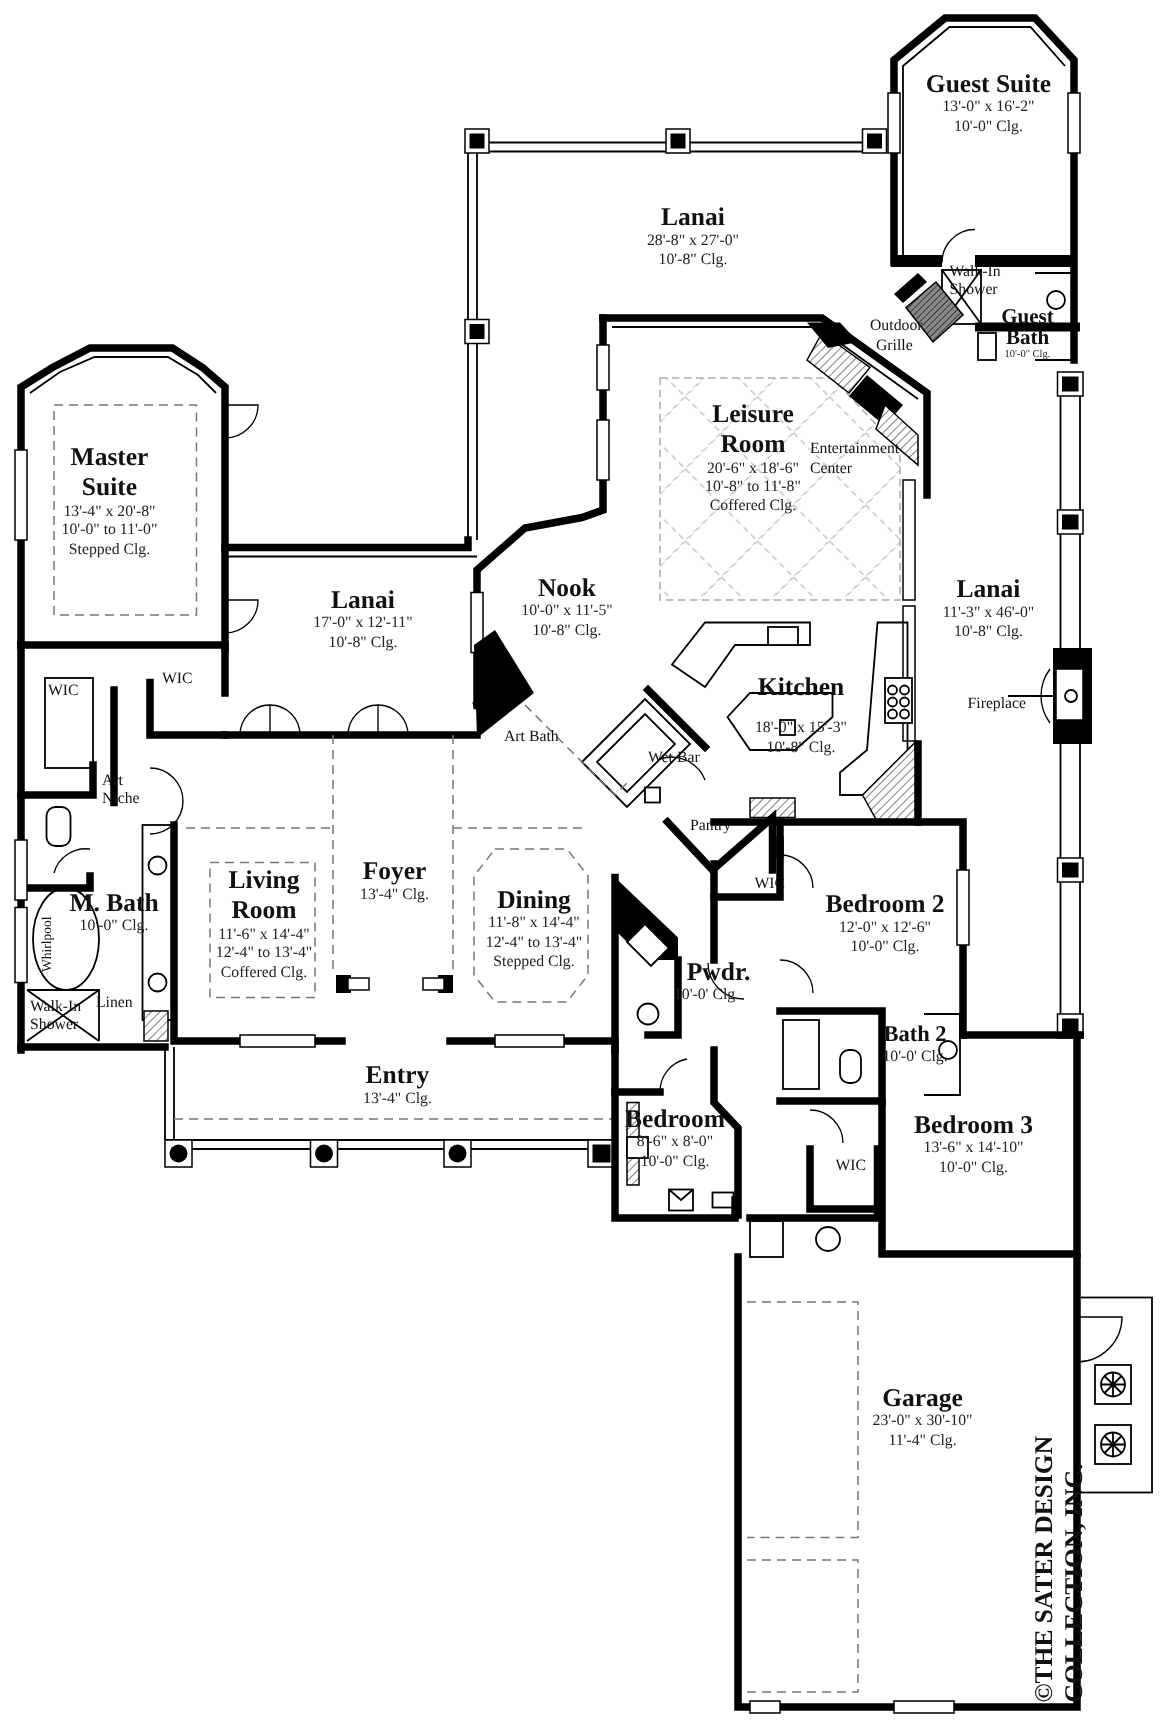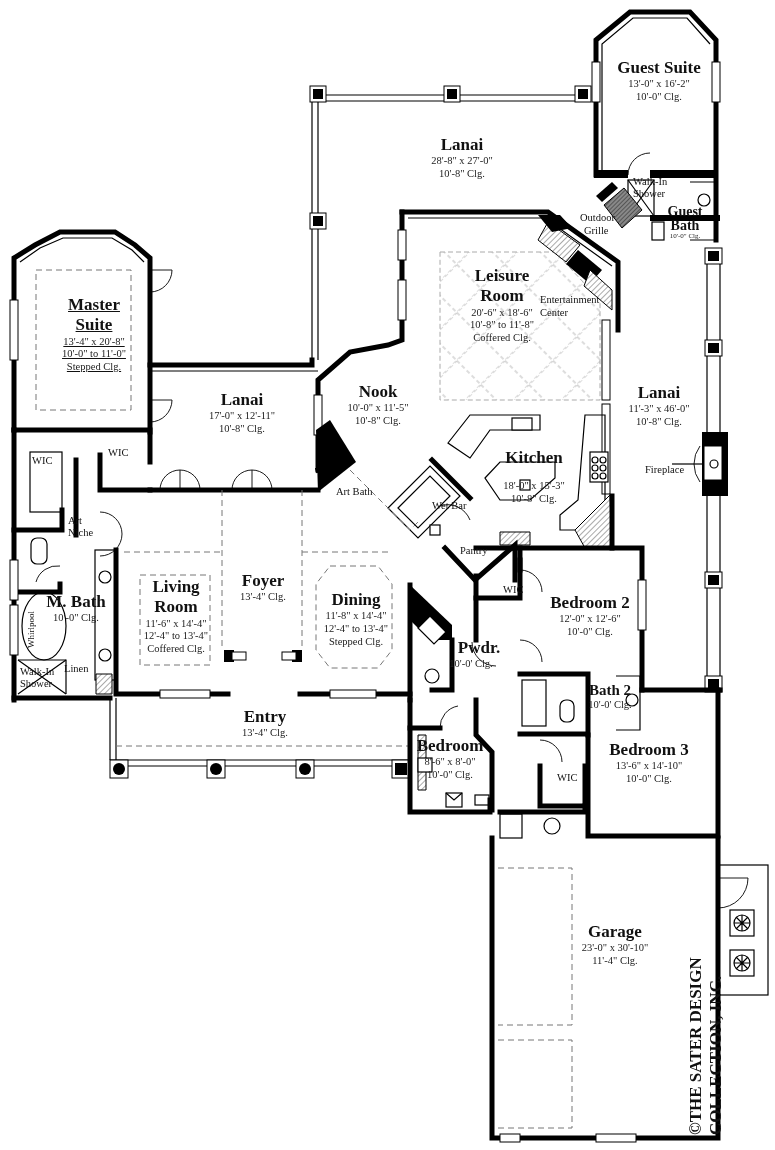--- a/index.html
+++ b/index.html
@@ -268,33 +268,33 @@
     <rect class="thin" x="718" y="865" width="50" height="130"></rect>
     <rect class="thin" x="730" y="910" width="24" height="26"></rect>
     <circle class="thin" cx="742" cy="923" r="8"></circle>
     <path class="thin" d="M734 923 L750 923 M742 915 L742 931 M736 917 L748 929 M748 917 L736 929"></path>
     <rect class="thin" x="730" y="950" width="24" height="26"></rect>
     <circle class="thin" cx="742" cy="963" r="8"></circle>
     <path class="thin" d="M734 963 L750 963 M742 955 L742 971 M736 957 L748 969 M748 957 L736 969"></path>
   </g>
 </svg>
 
-<div class="label" style="left:659px; top:58px;">
+<div class="label" style="left:659px; top:46px;">
   <span class="rname">Guest Suite</span>
   <span class="rdim">13'-0" x 16'-2"</span>
   <span class="rdim">10'-0" Clg.</span>
 </div>
 
 <div class="label" style="left:462px; top:135px;">
   <span class="rname">Lanai</span>
   <span class="rdim">28'-8" x 27'-0"</span>
   <span class="rdim">10'-8" Clg.</span>
 </div>
 
-<div class="label" style="left:94px; top:295px;text-decoration:underline;">
+<div class="label" style="left:73px; top:295px;">
   <span class="rname">Master</span>
   <span class="rname">Suite</span>
   <span class="rdim">13'-4" x 20'-8"</span>
   <span class="rdim">10'-0" to 11'-0"</span>
   <span class="rdim">Stepped Clg.</span>
 </div>
 
 <div class="label" style="left:502px; top:266px;">
   <span class="rname">Leisure</span>
   <span class="rname">Room</span>

